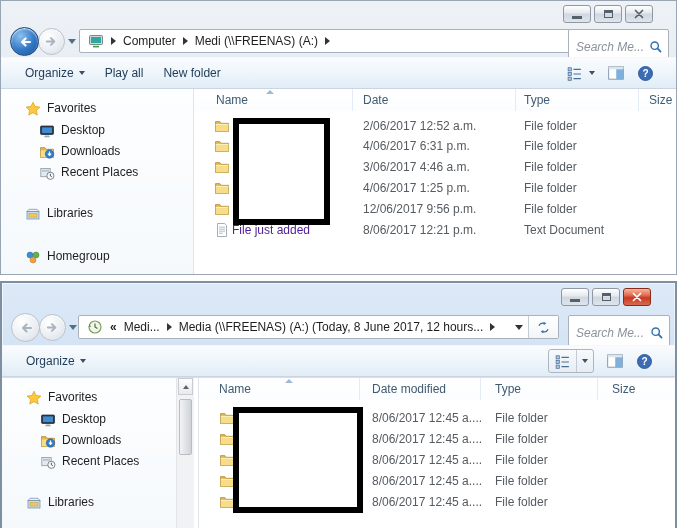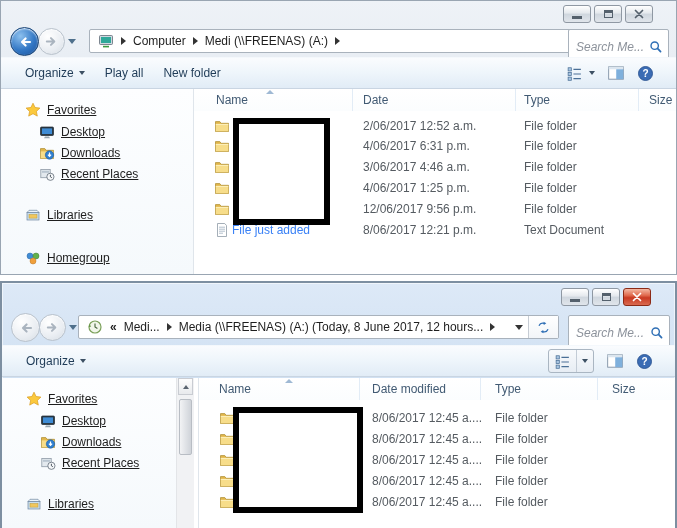--- a/index.html
+++ b/index.html
@@ -28,21 +28,21 @@
   .navbtn{position:absolute;border-radius:50%;box-sizing:border-box;display:flex;align-items:center;justify-content:center;
           box-shadow:inset 0 1px 2px rgba(255,255,255,.9);}
   .nav-back{left:9px;top:0;width:29px;height:29px;z-index:2;}
   .nav-fwd{left:37px;top:1px;width:27px;height:27px;}
   .nav-blue{background:radial-gradient(circle at 35% 30%,#8cc0ee,#3277c5 55%,#1c5097);border:1px solid #1c4677;}
   .nav-gray{background:radial-gradient(circle at 35% 30%,#ffffff,#e9edf2 60%,#d5dce3);border:1px solid #b9c2cc;}
   .nav-caret{position:absolute;left:67px;top:12px;width:0;height:0;
              border-left:4px solid transparent;border-right:4px solid transparent;border-top:5px solid #4f708c;}
   .addrgroup{position:absolute;top:2px;height:24px;box-sizing:border-box;background:#fff;border:1px solid #a9b2bc;
              border-radius:2px;display:flex;align-items:center;}
-  .win-top .addrgroup{left:88px;width:557px;}
+  .win-top .addrgroup{left:78px;width:557px;}
   .win-bottom .addrgroup{left:76px;width:481px;}
   .crumbs{flex:1;display:flex;align-items:center;gap:7px;padding-left:5px;overflow:hidden;white-space:nowrap;}
   .crumbsep{width:0;height:0;border-top:4px solid transparent;border-bottom:4px solid transparent;border-left:5px solid #333;flex:0 0 auto;}
   .crumbitem{color:#1e1e1e;}
   .crumb-overflow{color:#1e1e1e;font-weight:bold;}
   .addr-dd{width:18px;align-self:stretch;display:flex;align-items:center;justify-content:center;flex:0 0 auto;}
   .addr-dd .tri{width:0;height:0;border-left:4px solid transparent;border-right:4px solid transparent;border-top:5px solid #333;}
   .refreshbtn{width:29px;align-self:stretch;border-left:1px solid #c6ccd4;display:flex;align-items:center;justify-content:center;flex:0 0 auto;background:linear-gradient(#fff,#f2f5f8);}
   .searchbox{position:absolute;top:2px;height:36px;box-sizing:border-box;background:#fff;border:1px solid #a9b2bc;border-radius:2px;display:flex;align-items:center;}
   .win-top .searchbox{left:567px;width:101px;}
@@ -67,42 +67,42 @@
   
   .main{position:absolute;left:0;right:0;bottom:0;background:#fff;}
   .win-top .main{top:88px;}
   .win-bottom .main{top:95px;}
   .navpane{position:absolute;left:0;top:0;bottom:0;background:linear-gradient(#fdfeff,#f5f9fc);}
   .win-top .navpane{width:192px;}
   .win-bottom .navpane{width:174px;}
   .vsep{position:absolute;top:0;bottom:0;width:1px;background:#dfe5eb;}
   .win-top .vsep{left:192px;}
   .win-bottom .vsep{left:196px;}
-  .side-item{position:absolute;height:18px;display:flex;align-items:center;gap:6px;text-decoration:underline;}
+  .side-item{position:absolute;height:18px;display:flex;align-items:flex-start;gap:6px;}
   .lvl1{left:24px;}
   .lvl2{left:38px;}
   .ic16{width:16px;height:16px;flex:0 0 auto;}
   .side-label{white-space:nowrap;}
   
   .sbar{position:absolute;left:174px;top:0;bottom:0;width:17px;background:#f1f2f4;border-left:1px solid #e3e5e8;}
   .sbtn{position:absolute;left:1px;top:0;width:15px;height:17px;background:linear-gradient(#fdfdfd,#e8eaed);border:1px solid #c9ccd2;box-sizing:border-box;display:flex;align-items:center;justify-content:center;}
   .sbtn .tri{width:0;height:0;border-left:3.5px solid transparent;border-right:3.5px solid transparent;border-bottom:4px solid #5a6470;}
   .sthumb{position:absolute;left:2px;top:21px;width:13px;height:56px;border-radius:2px;background:linear-gradient(90deg,#f2f3f5,#cfd3d9);border:1px solid #b8bdc4;box-sizing:border-box;}
   
   .list{position:absolute;top:0;bottom:0;right:0;}
   .win-top .list{left:193px;}
   .win-bottom .list{left:197px;}
   .hdr{position:absolute;left:0;right:0;top:0;height:22px;background:linear-gradient(#ffffff,#fbfdfe);}
   .hcell{position:absolute;top:0;height:22px;box-sizing:border-box;display:flex;align-items:center;color:#415a73;border-right:1px solid #e2ecf6;}
   .sortasc{position:absolute;top:1px;width:0;height:0;border-left:4px solid transparent;border-right:4px solid transparent;border-bottom:4px solid #9fb9d4;}
   .rows{position:absolute;left:0;right:0;top:26px;bottom:0;}
   .lrow{position:absolute;left:0;right:0;height:21px;}
   .lrow .ic16{position:absolute;left:20px;top:2px;}
   .lrow span{position:absolute;top:3px;white-space:nowrap;}
-  .c-name{color:#3b82f6;}
+  .c-name{color:#4c1d95;}
   .c-date,.c-type,.c-size{color:#555b61;}
   
   .win-top .c-name{left:38px;} .win-top .c-date{left:169px;} .win-top .c-type{left:330px;} .win-top .c-size{left:455px;}
   
   .win-bottom .c-name{left:36px;} .win-bottom .c-date{left:173px;} .win-bottom .c-type{left:296px;} .win-bottom .c-size{left:413px;}
   
   .redact{position:absolute;box-sizing:border-box;border:6px solid #000;background:#fff;z-index:5;}
   .win-top .redact{left:232px;top:117px;width:97px;height:107px;}
   .win-bottom .redact{left:231px;top:124px;width:130px;height:106px;}
   .hidden-defs{position:absolute;width:0;height:0;overflow:hidden;}

